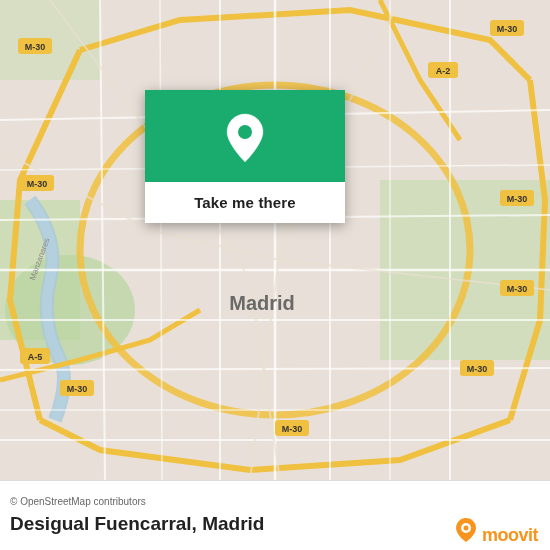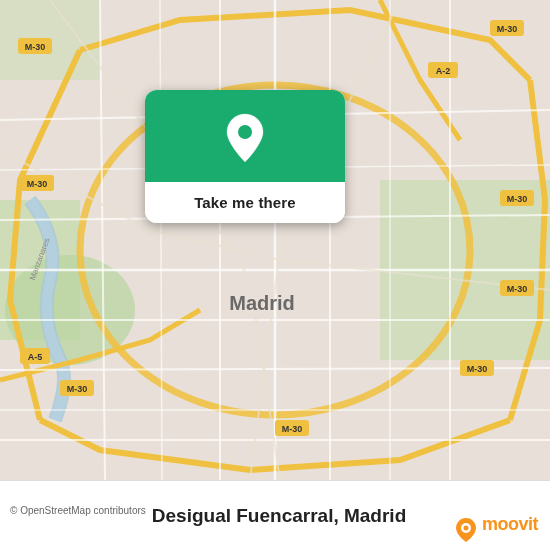--- a/index.html
+++ b/index.html
@@ -28,21 +28,21 @@
       top: 0;
       left: 0;
     }
 
     #popup-card {
       position: absolute;
       top: 90px;
       left: 145px;
       width: 200px;
       background: white;
-      border-radius: 12px;
+      border-radius: 0;
       box-shadow: 0 3px 12px rgba(0,0,0,0.35);
       overflow: hidden;
       z-index: 10;
     }
 
     #popup-green-area {
       background-color: #1aac6e;
       display: flex;
       align-items: center;
       justify-content: center;
@@ -77,38 +77,38 @@
       align-items: center;
       justify-content: space-between;
       padding: 0 12px 0 10px;
       position: absolute;
       bottom: 0;
       left: 0;
     }
 
     #bottom-left {
       display: flex;
-      flex-direction: row;
+      flex-direction: column;
       gap: 6px;
     }
 
     #osm-credit {
       font-size: 10px;
       color: #666;
     }
 
     #place-name {
       font-size: 19px;
       font-weight: 600;
       color: #222;
     }
 
     #moovit-logo {
       display: flex;
-      align-items: flex-start;
+      align-items: flex-end;
       gap: 0px;
       margin-top: 28px;
     }
 
     #moovit-icon {
       width: 32px;
       height: 32px;
     }
 
     #moovit-text {

